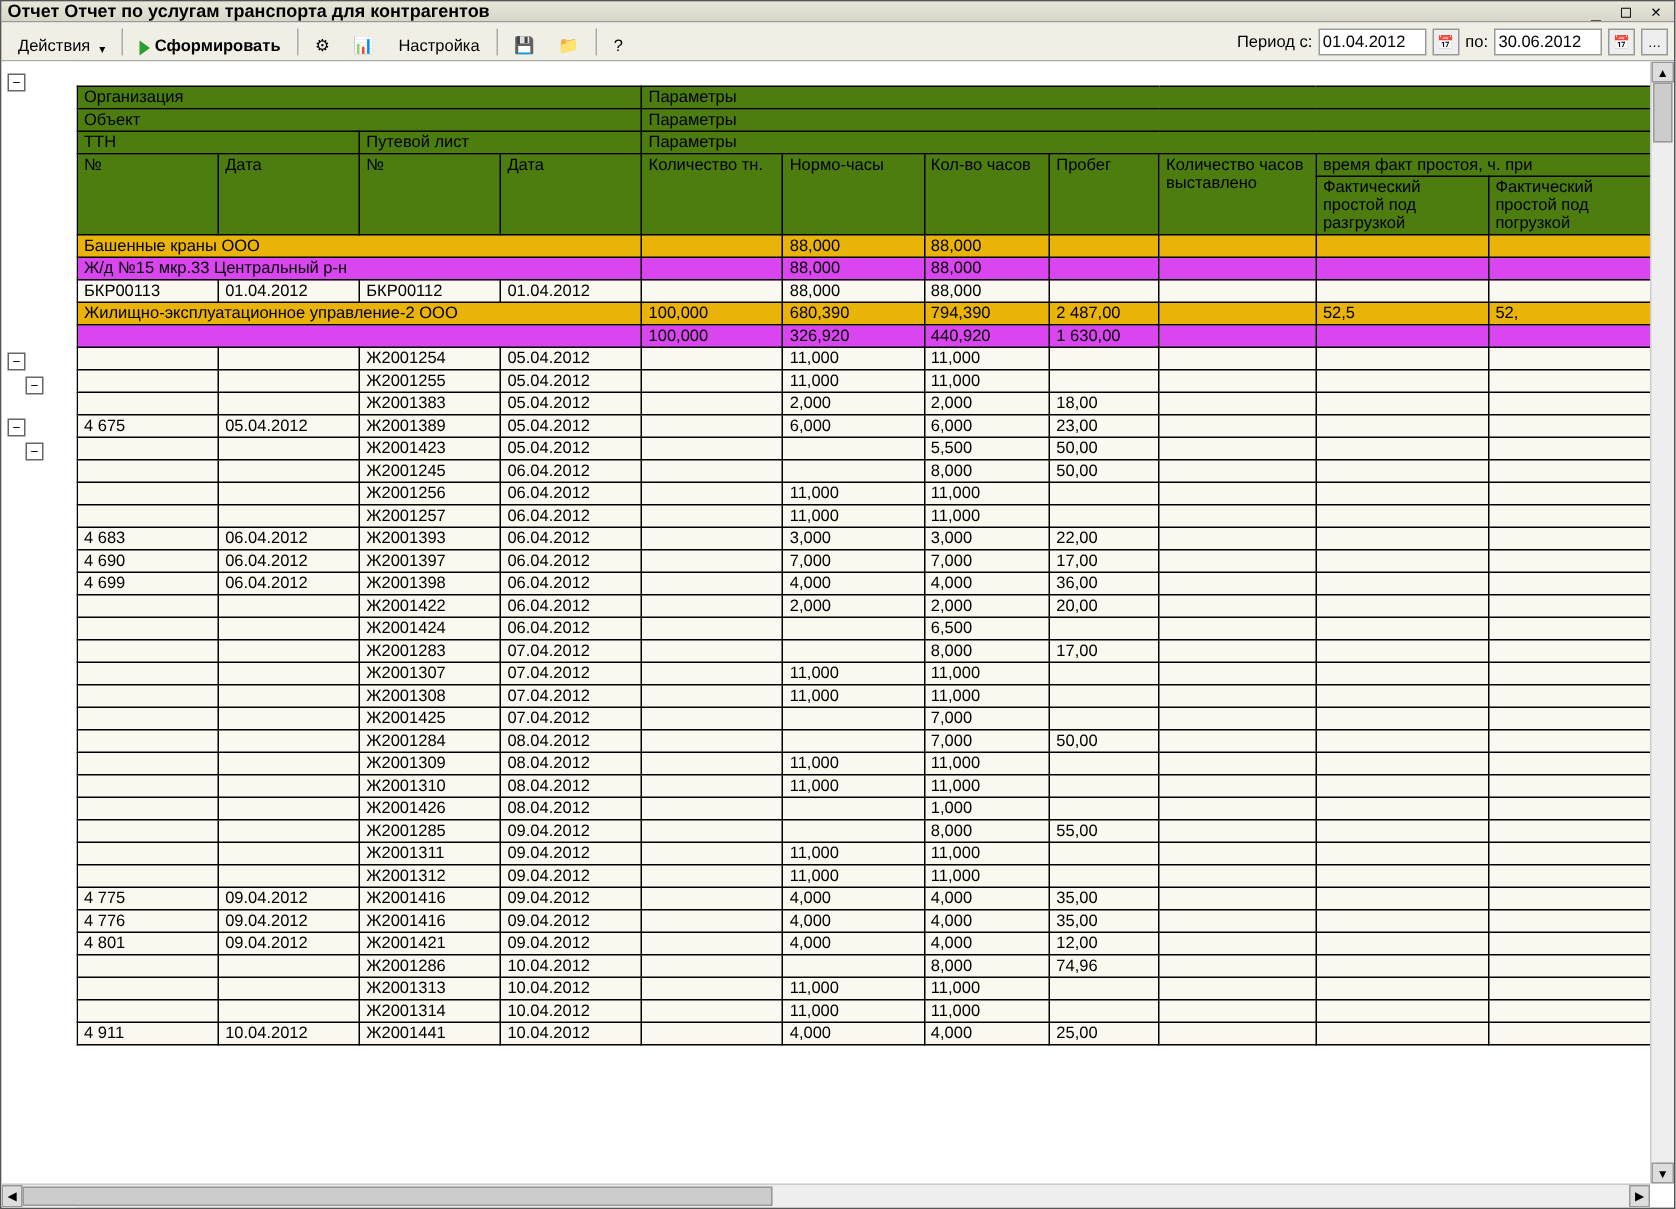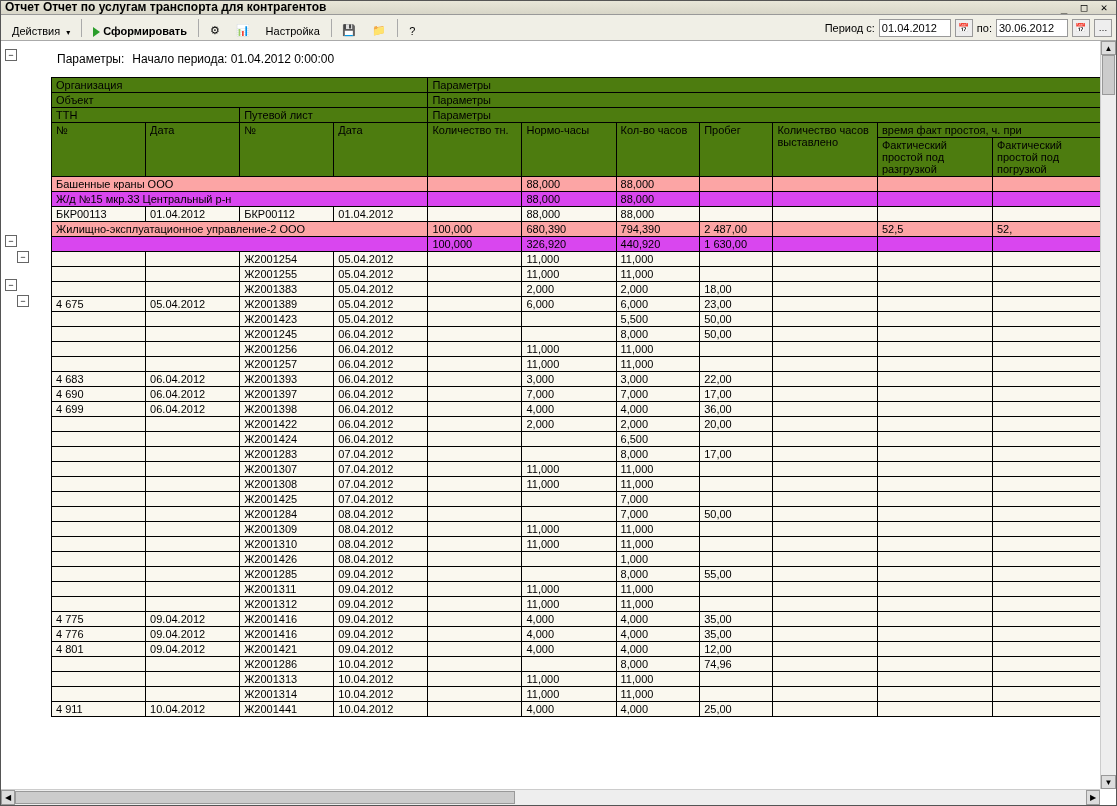--- a/index.html
+++ b/index.html
@@ -18,21 +18,21 @@
 .date-btn{width:18px;height:18px;border:1px solid #999;background:#eee;display:flex;align-items:center;justify-content:center;cursor:pointer;font-size:9px}
 .content{flex:1;display:flex;overflow:hidden;background:#fff;position:relative}
 .gutter{width:50px;background:#fff;border-right:none;padding-top:8px}
 .tree-node{width:12px;height:12px;border:1px solid #666;background:#fff;display:flex;align-items:center;justify-content:center;font-size:9px;line-height:1;margin-left:4px;margin-bottom:2px;cursor:pointer}
 .main-area{flex:1;overflow:auto;padding:8px 8px 8px 0}
 .param-block{margin-bottom:8px;margin-left:4px;font-size:12px}
 .param-block td{padding:1px 6px 1px 0}
 table.report{border-collapse:collapse;width:100%;font-size:11px}
 table.report td,table.report th{border:1px solid #000;padding:1px 4px;font-weight:normal;text-align:left;vertical-align:top;height:15px}
 table.report .hdr{background:#4d7c0f}
-table.report .grp1{background:#fca5a5}
+table.report .grp1{background:#eab308}
 table.report .grp2{background:#d946ef}
 table.report .grp3{background:#faf8ef}
 .r{text-align:right}
 .scrollbar-v{position:absolute;right:0;top:0;bottom:16px;width:16px;background:#eee;border-left:1px solid #ccc}
 .scrollbar-v .thumb{position:absolute;top:14px;left:1px;right:1px;height:40px;background:#ccc;border:1px solid #999}
 .scrollbar-v .arr{position:absolute;left:0;right:0;height:14px;background:#ddd;border:1px solid #999;display:flex;align-items:center;justify-content:center;font-size:8px}
 .scrollbar-h{position:absolute;left:0;right:16px;bottom:0;height:16px;background:#eee;border-top:1px solid #ccc}
 .scrollbar-h .thumb{position:absolute;left:14px;top:1px;bottom:1px;width:500px;background:#ccc;border:1px solid #999}
 .scrollbar-h .arr{position:absolute;top:0;bottom:0;width:14px;background:#ddd;border:1px solid #999;display:flex;align-items:center;justify-content:center;font-size:8px}
 .dropdown-arrow::after{content:"▾";font-size:8px;margin-left:3px}
@@ -90,24 +90,20 @@
     <div class="tree-node" style="margin-left:16px">−</div>
     <div style="height:14px"></div>
     <div class="tree-node">−</div>
     <div style="height:2px"></div>
     <div class="tree-node" style="margin-left:16px">−</div>
   </div>
 
   <div class="main-area">
     <table class="param-block">
       <tbody>
-          <tr>
-            <td>Параметры:</td>
-            <td>Начало периода: 01.04.2012 0:00:00</td>
-          </tr>
     </tbody>
       </table>
 
     <table class="report">
       <tbody>
           <tr class="hdr">
         <td colspan="4">Организация</td>
         <td colspan="7">Параметры</td>
       </tr>
       <tr class="hdr">

